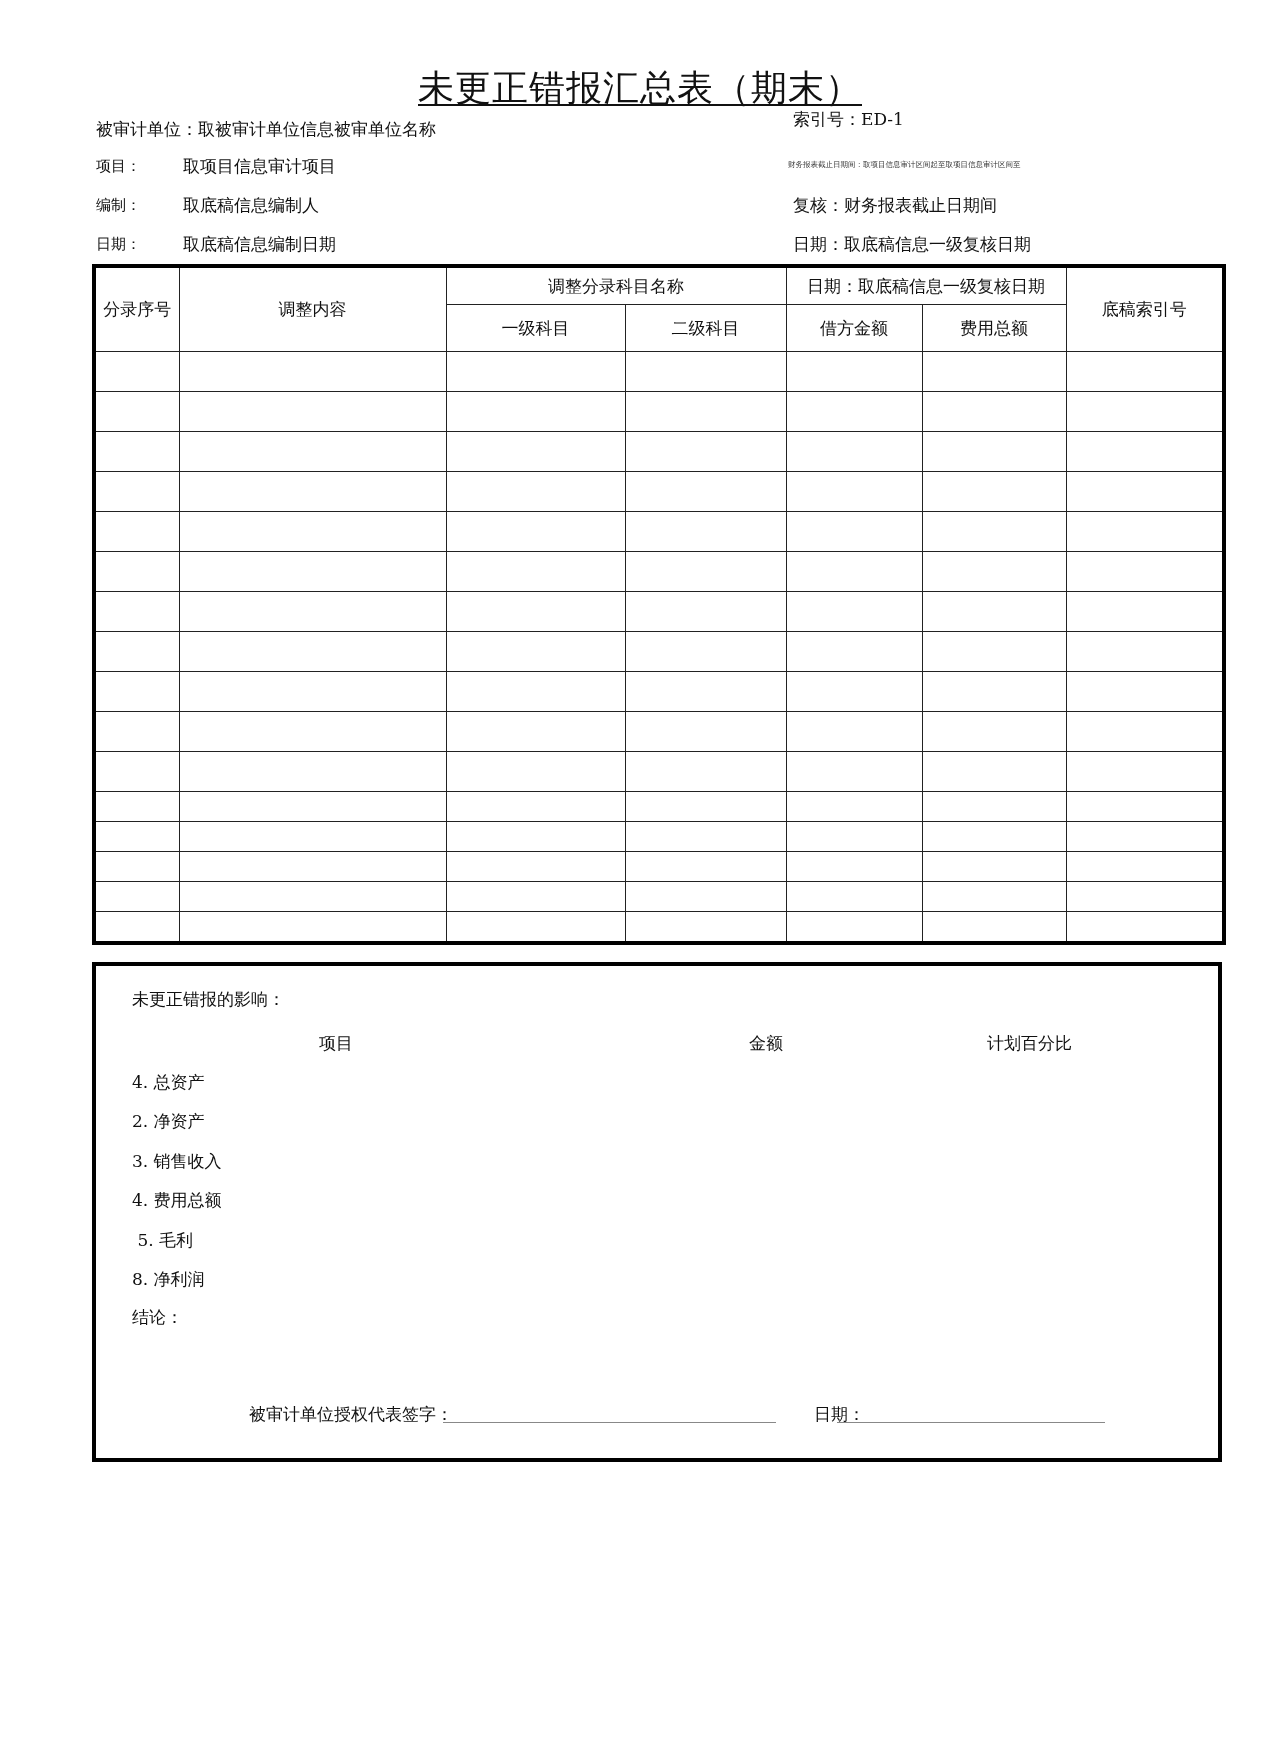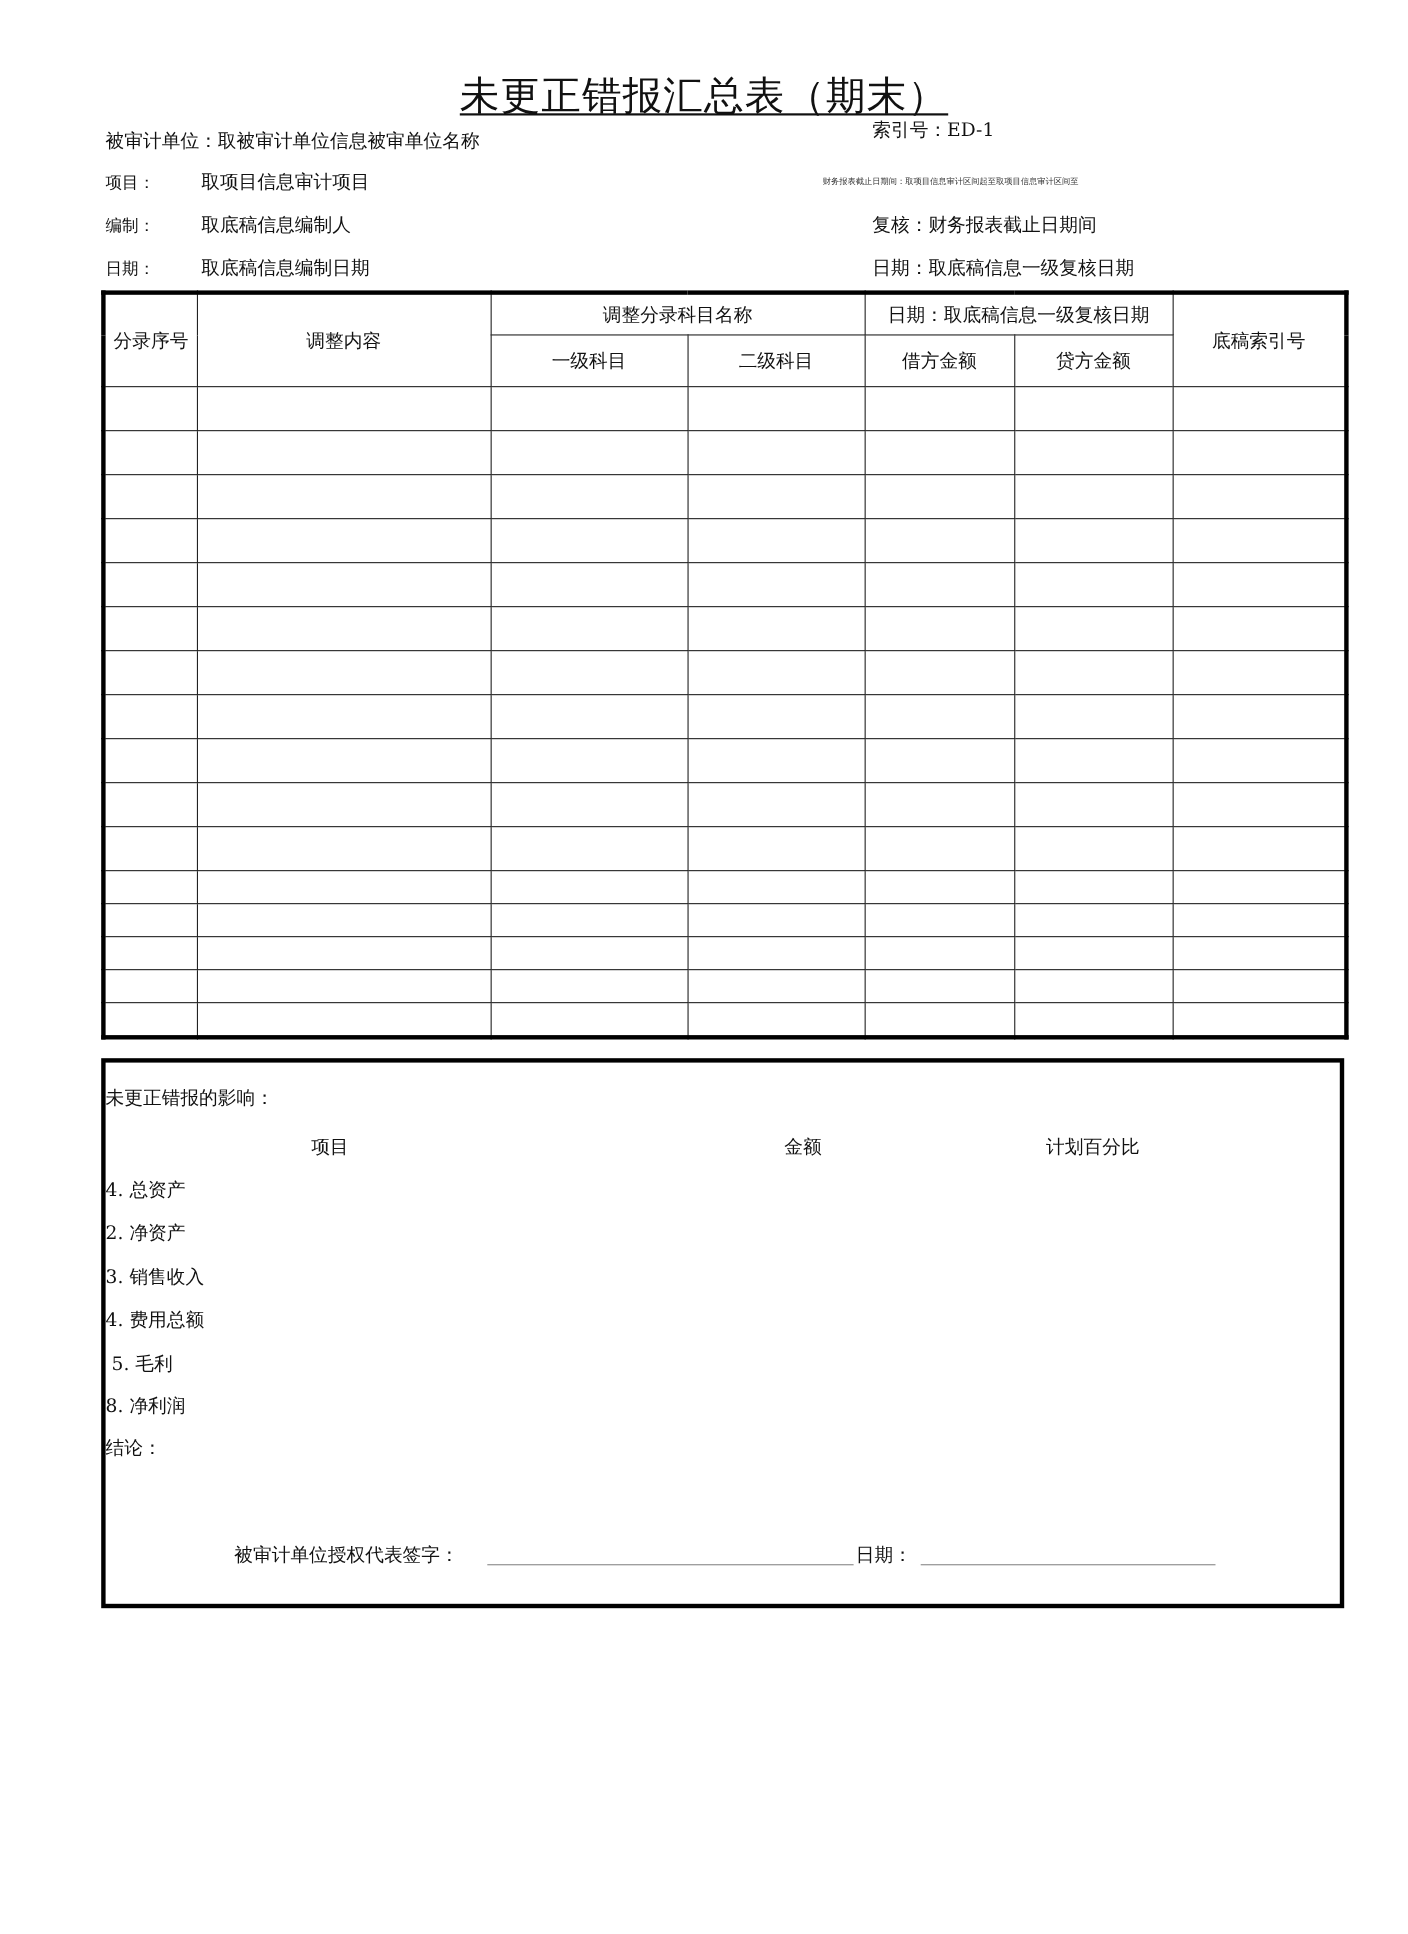--- a/index.html
+++ b/index.html
@@ -18,40 +18,40 @@
   .tbl td { border:1.5px solid #222; padding:0; text-align:center; vertical-align:middle;
             font-size:17px; overflow:hidden; white-space:nowrap; }
   .tbl tr.hdr1 td { height:36px; }
   .tbl tr.hdr2 td { height:46px; }
   .tbl tr.tall td { height:39px; }
   .tbl tr.short td { height:29px; }
 
   
   .box { position:absolute; left:92px; top:962px; width:1130px; height:500px;
          border:4px solid #000; border-top:4px solid #000; box-sizing:border-box; }
-  .box-text { font-size:17px; line-height:22px; }
+  .box-text { font-size:17px; line-height:22px;padding-left:36px; }
   .sig-line { position:absolute; height:0; border-bottom:1.5px solid #888; }
 </style>
 </head>
 <body>
 
 <div class="abs title"><span>未更正错报汇总表（期末）</span></div>
 
 <div class="abs info" style="left:96px;top:118px;">
   <span>被审计单位：</span><span>取被审计单位信息被审单位名称</span>
 </div>
 <div class="abs info label-sm" style="left:96px;top:155px;">项目：</div>
 <div class="abs info" style="left:183px;top:155px;">取项目信息审计项目</div>
 <div class="abs info label-sm" style="left:96px;top:194px;">编制：</div>
 <div class="abs info" style="left:183px;top:194px;">取底稿信息编制人</div>
 <div class="abs info label-sm" style="left:96px;top:233px;">日期：</div>
 <div class="abs info" style="left:183px;top:233px;">取底稿信息编制日期</div>
 
 <div class="abs info" style="left:793px;top:108px;">索引号：ED-1</div>
-<div class="abs info-small" style="left:748px;top:160px;">财务报表截止日期间：取项目信息审计区间起至取项目信息审计区间至</div>
+<div class="abs info-small" style="left:788px;top:160px;">财务报表截止日期间：取项目信息审计区间起至取项目信息审计区间至</div>
 <div class="abs info" style="left:793px;top:194px;">复核：财务报表截止日期间</div>
 <div class="abs info" style="left:793px;top:233px;">日期：取底稿信息一级复核日期</div>
 
 <table class="tbl">
   <colgroup>
     <col style="width:85px">
       <col style="width:267px">
       <col style="width:179px">
       <col style="width:161px">
     <col style="width:136px">
@@ -63,21 +63,21 @@
     <td rowspan="2">分录序号</td>
     <td rowspan="2">调整内容</td>
     <td colspan="2">调整分录科目名称</td>
     <td colspan="2">日期：取底稿信息一级复核日期</td>
     <td rowspan="2">底稿索引号</td>
   </tr>
   <tr class="hdr2">
     <td>一级科目</td>
     <td>二级科目</td>
     <td>借方金额</td>
-    <td>贷方金额</td>
+    <td>费用总额</td>
   </tr>
   </tbody>
     <tbody id="tbl-body">
       <tr class="tall">
         <td></td>
         <td></td>
         <td></td>
         <td></td>
         <td></td>
         <td></td>

